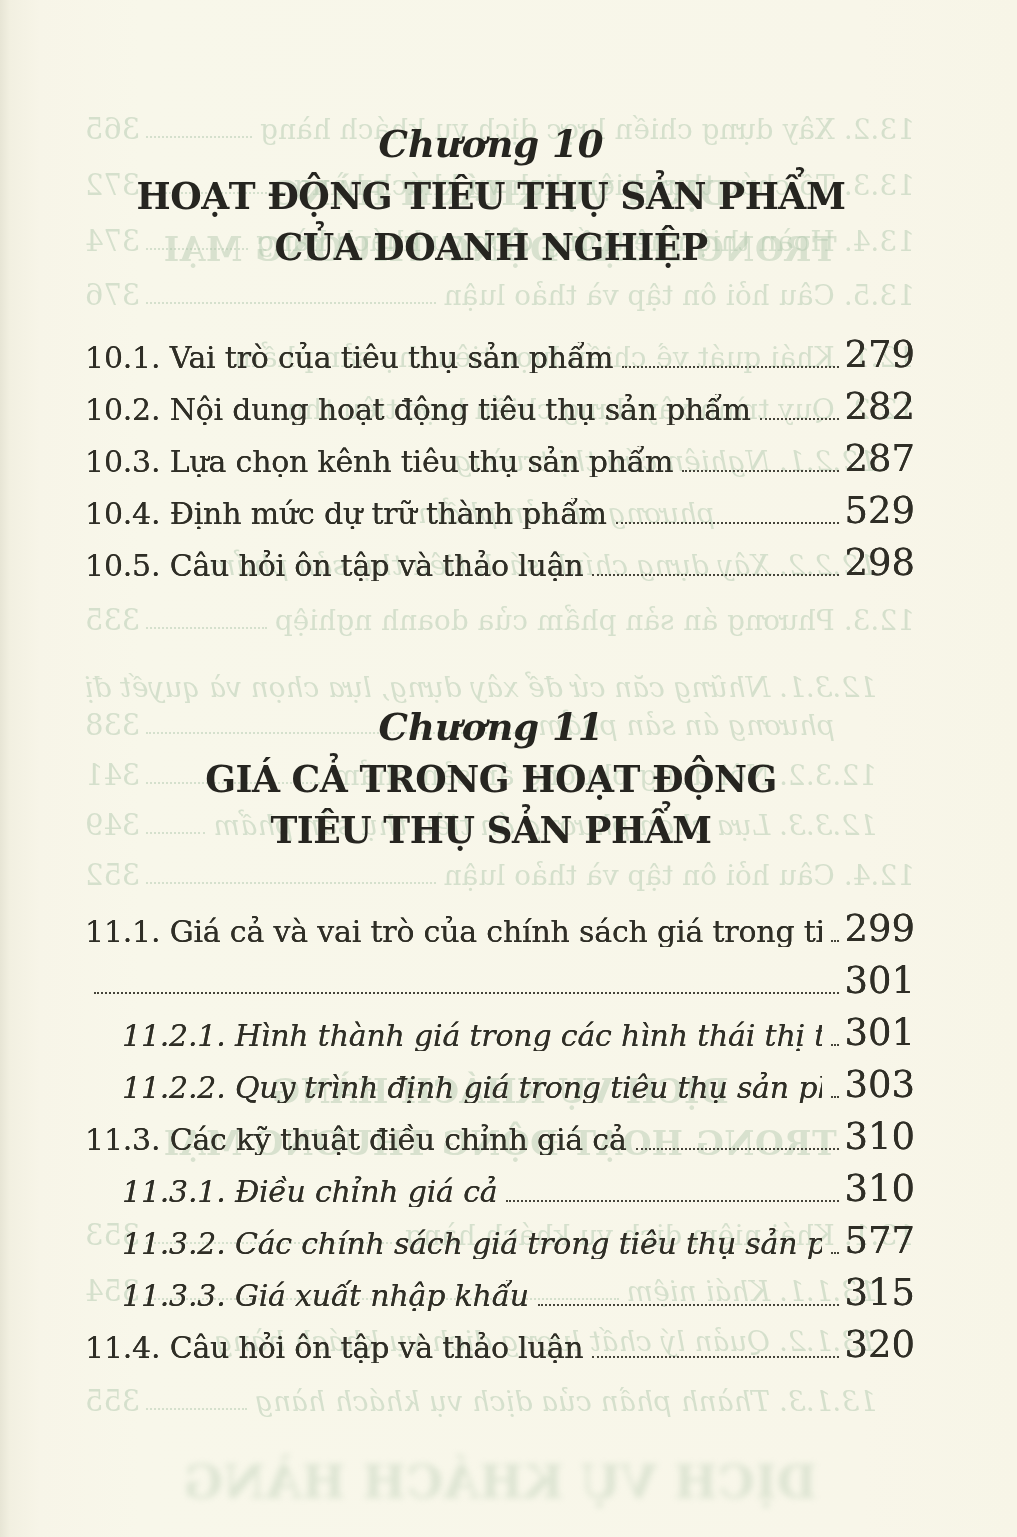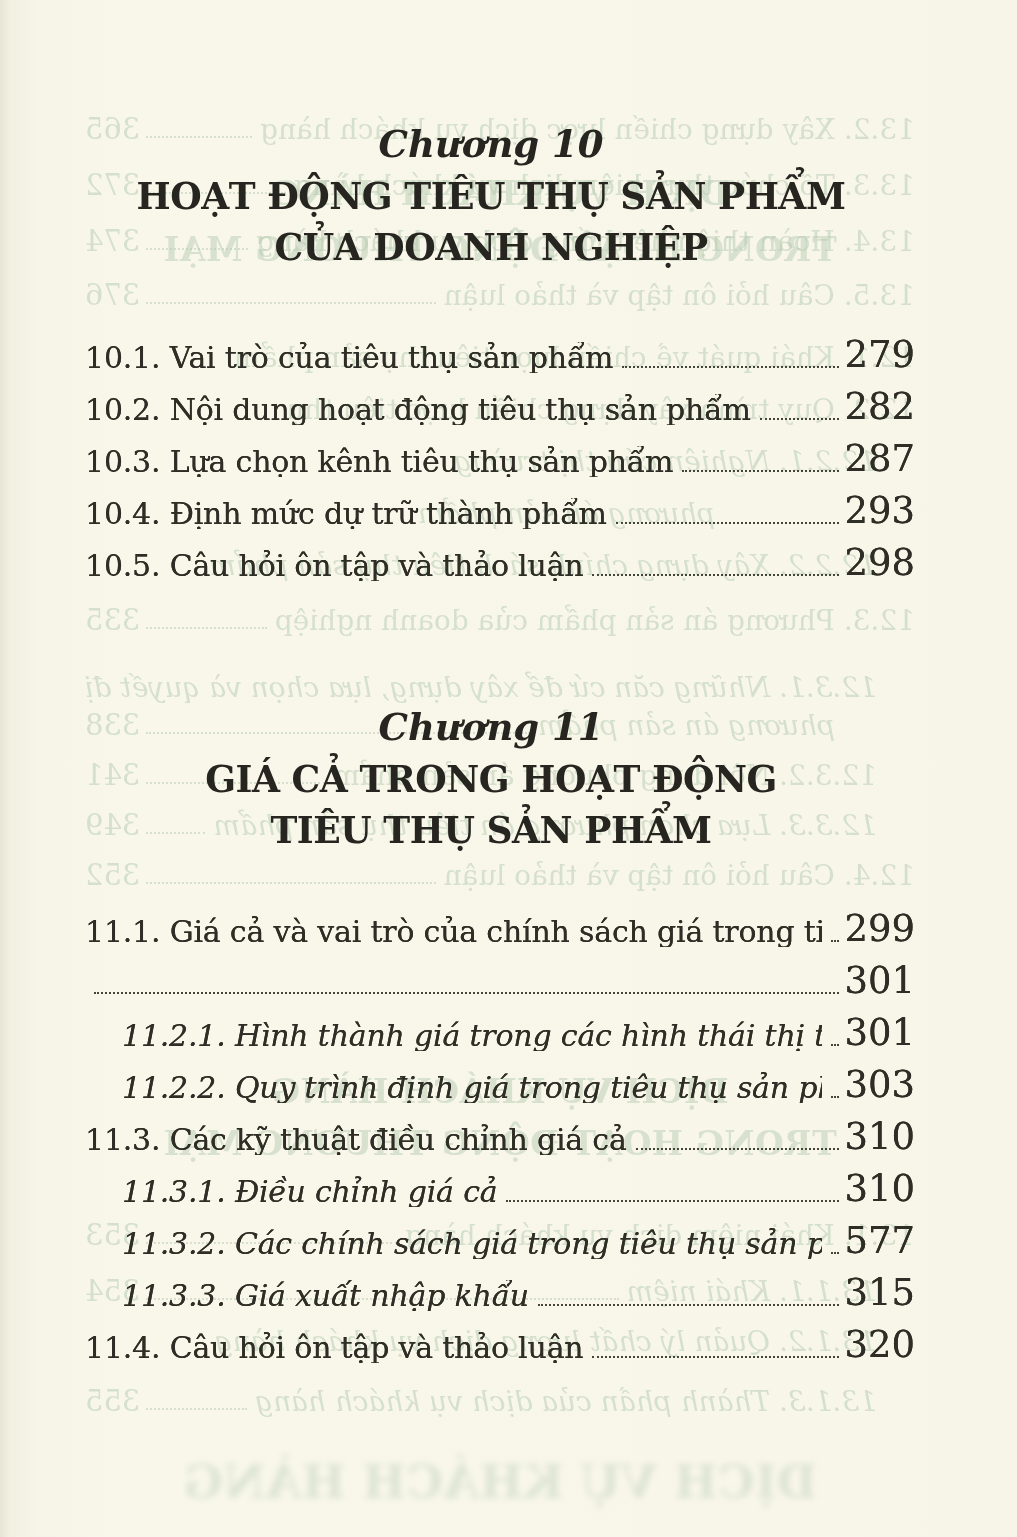--- a/index.html
+++ b/index.html
@@ -182,21 +182,21 @@
         <span class="toc-page">282</span>
       </div>
       <div class="toc-row">
         <span class="toc-label">10.3. Lựa chọn kênh tiêu thụ sản phẩm</span>
         <span class="leader"></span>
         <span class="toc-page">287</span>
       </div>
       <div class="toc-row">
         <span class="toc-label">10.4. Định mức dự trữ thành phẩm</span>
         <span class="leader"></span>
-        <span class="toc-page">293</span>
+        <span class="toc-page">529</span>
       </div>
       <div class="toc-row">
         <span class="toc-label">10.5. Câu hỏi ôn tập và thảo luận</span>
         <span class="leader"></span>
         <span class="toc-page">298</span>
       </div>
     </div>
 
   <div class="chapter" id="ch11">
     <div class="chapter-label">Chương 11</div>

